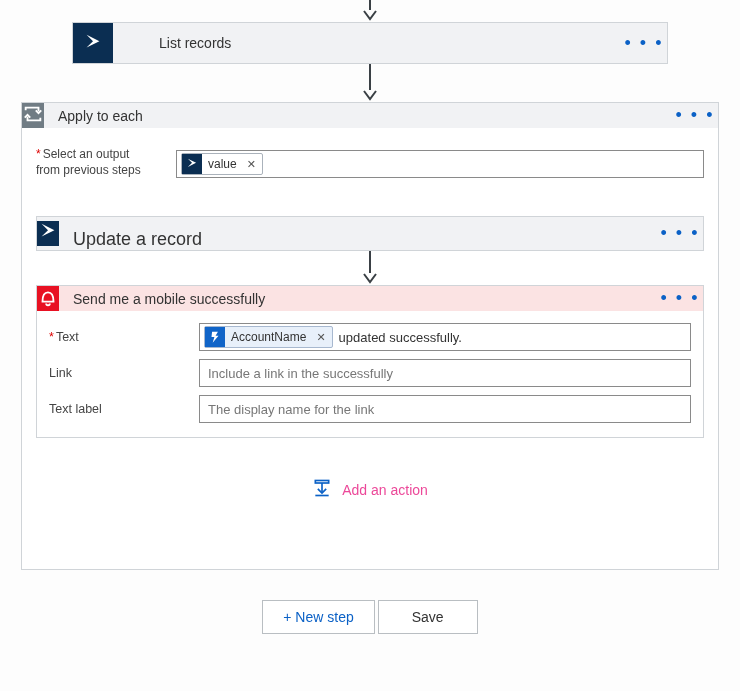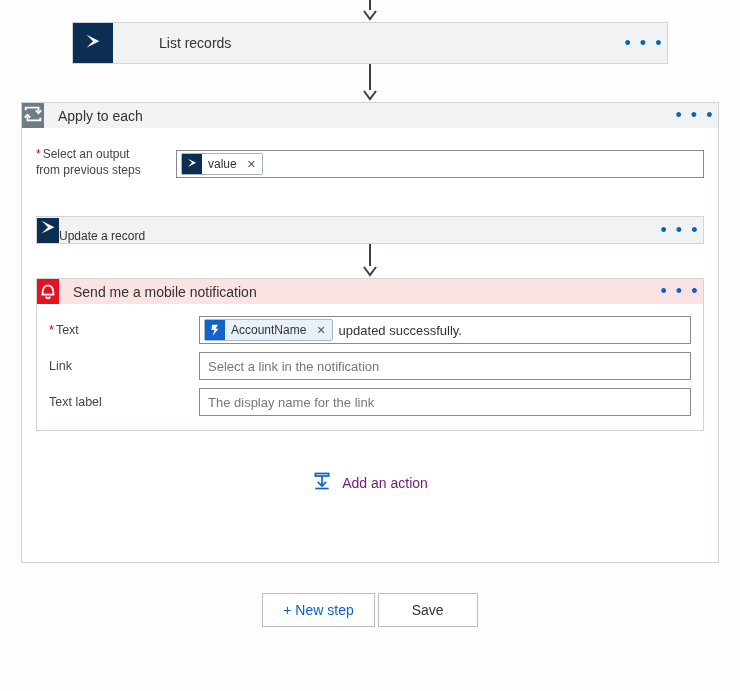--- a/index.html
+++ b/index.html
@@ -86,38 +86,38 @@
     border:1px solid #8a8a8a; background:#fff; height:28px;
     padding: 0 8px; display:flex; align-items:center;
     color:#777; font-size:13px;
   }
   
   
   .nested-area { padding: 4px 14px 24px 14px; }
   .nested-collapsed {
     display:flex; align-items:center; background:#f1f2f4; border:1px solid #d0d4d8;
   }
-  .nested-collapsed .title { flex:1; padding-left:0; font-size:12px;margin-top:12px; }
+  .nested-collapsed .title { flex:1; padding-left:14px; font-size:18px;margin-top:12px; }
   
   
   .notif-card { border:1px solid #d0d4d8; background:#fff; }
   .notif-header {
     display:flex; align-items:center; background:#fbe3e3;
   }
   .notif-header .title { flex:1; padding-left:14px; font-size:14px; color:#333; }
   .notif-body { padding: 12px 12px 14px 12px; }
   .notif-row { display:flex; align-items:center; margin-bottom:8px; }
   .notif-row .nlabel { width:150px; font-size:12.5px; color:#444; }
   .notif-row .nlabel .ast { color:#d00; margin-right:2px; }
   .notif-row .nfield { flex:1; }
   
   
   .add-action {
     display:flex; align-items:center; justify-content:center;
-    gap:10px; color:#701a75; font-size:14px;
+    gap:10px; color:#ec4899; font-size:14px;
     padding: 40px 0 44px 0; cursor:pointer;
   }
   
   
   .footer {
     display:flex; justify-content:center; gap:3px;
     padding: 30px 0 20px 0;
   }
   .btn {
     border:1px solid #b9bec2; background:#fff; color:#333;
@@ -219,21 +219,21 @@
       </div>
 
       <div class="notif-card">
         <div class="notif-header">
           <div class="icon-box icon-red">
             <svg width="22" height="22" viewBox="0 0 24 24" fill="none" stroke="#fff" stroke-width="2">
               <path d="M6 17 C6 10 8 7 12 7 C16 7 18 10 18 17 Z"></path>
               <path d="M10 19 A2 2 0 0 0 14 19"></path>
             </svg>
           </div>
-          <div class="title">Send me a mobile notification</div>
+          <div class="title">Send me a mobile successfully</div>
           <div class="menu-dots">• • •</div>
         </div>
         <div class="notif-body">
           <div class="notif-row">
             <div class="nlabel"><span class="ast">*</span><span>Text</span></div>
             <div class="nfield">
               <div class="token-input">
                 <span class="token">
                   <span class="tk-icon tk-blue">
                     <svg width="14" height="14" viewBox="0 0 24 24" fill="#fff">
@@ -243,21 +243,21 @@
                   <span class="tk-text">AccountName</span>
                   <span class="tk-x">✕</span>
                 </span>
                 <span class="plain"> updated successfully.</span>
               </div>
             </div>
           </div>
           <div class="notif-row">
             <div class="nlabel">Link</div>
             <div class="nfield">
-              <div class="placeholder-input">Select a link in the notification</div>
+              <div class="placeholder-input">Include a link in the successfully</div>
             </div>
           </div>
           <div class="notif-row" style="margin-bottom:0;">
             <div class="nlabel">Text label</div>
             <div class="nfield">
               <div class="placeholder-input">The display name for the link</div>
             </div>
           </div>
         </div>
       </div>

